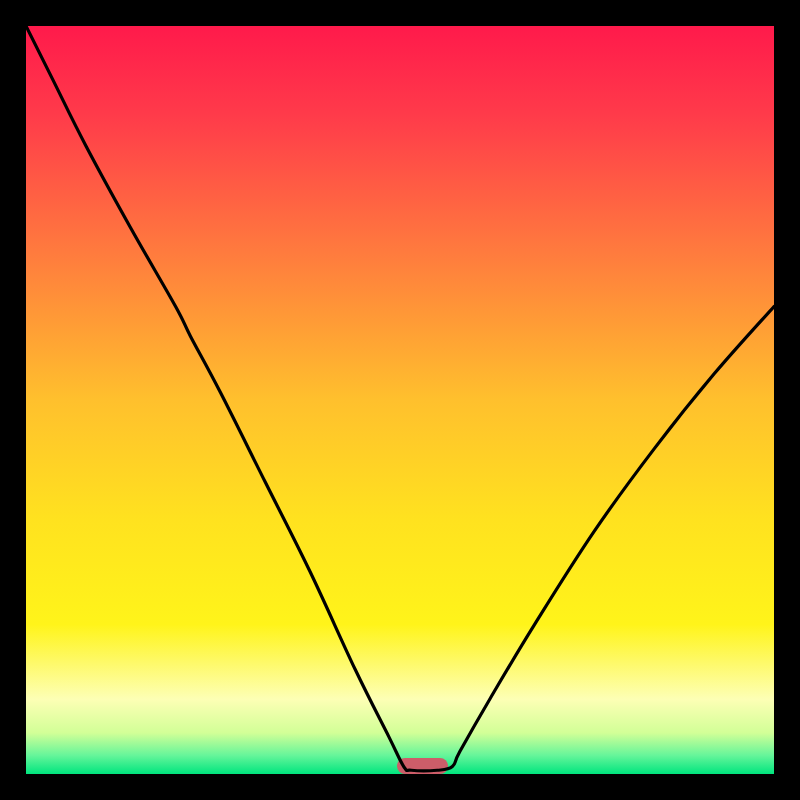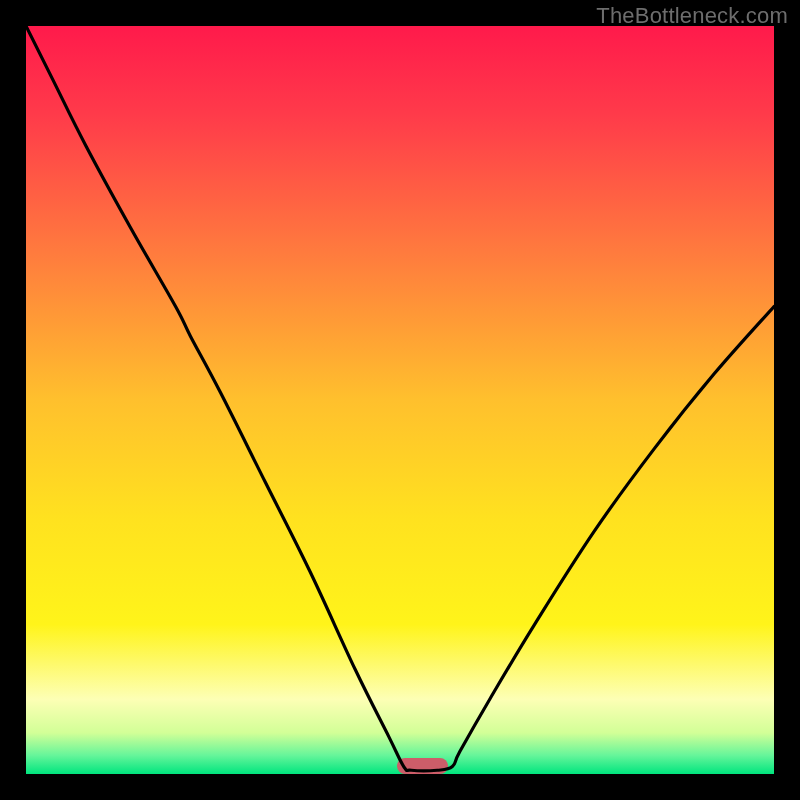--- a/index.html
+++ b/index.html
@@ -44,21 +44,20 @@
   .marker {
     position: absolute;
     background: #cd5d69;
     border-radius: 9px;
   }
 </style>
 </head>
 <body>
 
 <div class="frame">
-  <div class="watermark">TheBottleneck.com</div>
   <div class="plot-area">
     <svg class="gradient-bg" viewBox="0 0 748 748" preserveAspectRatio="none">
       <defs>
         <linearGradient id="bg-grad" x1="0" y1="0" x2="0" y2="1">
             <stop offset="0%" stop-color="#ff1a4b"></stop>
             <stop offset="12%" stop-color="#ff3b4a"></stop>
             <stop offset="30%" stop-color="#ff7a3e"></stop>
             <stop offset="50%" stop-color="#ffc02d"></stop>
             <stop offset="66%" stop-color="#ffe21f"></stop>
             <stop offset="80%" stop-color="#fff41a"></stop>

